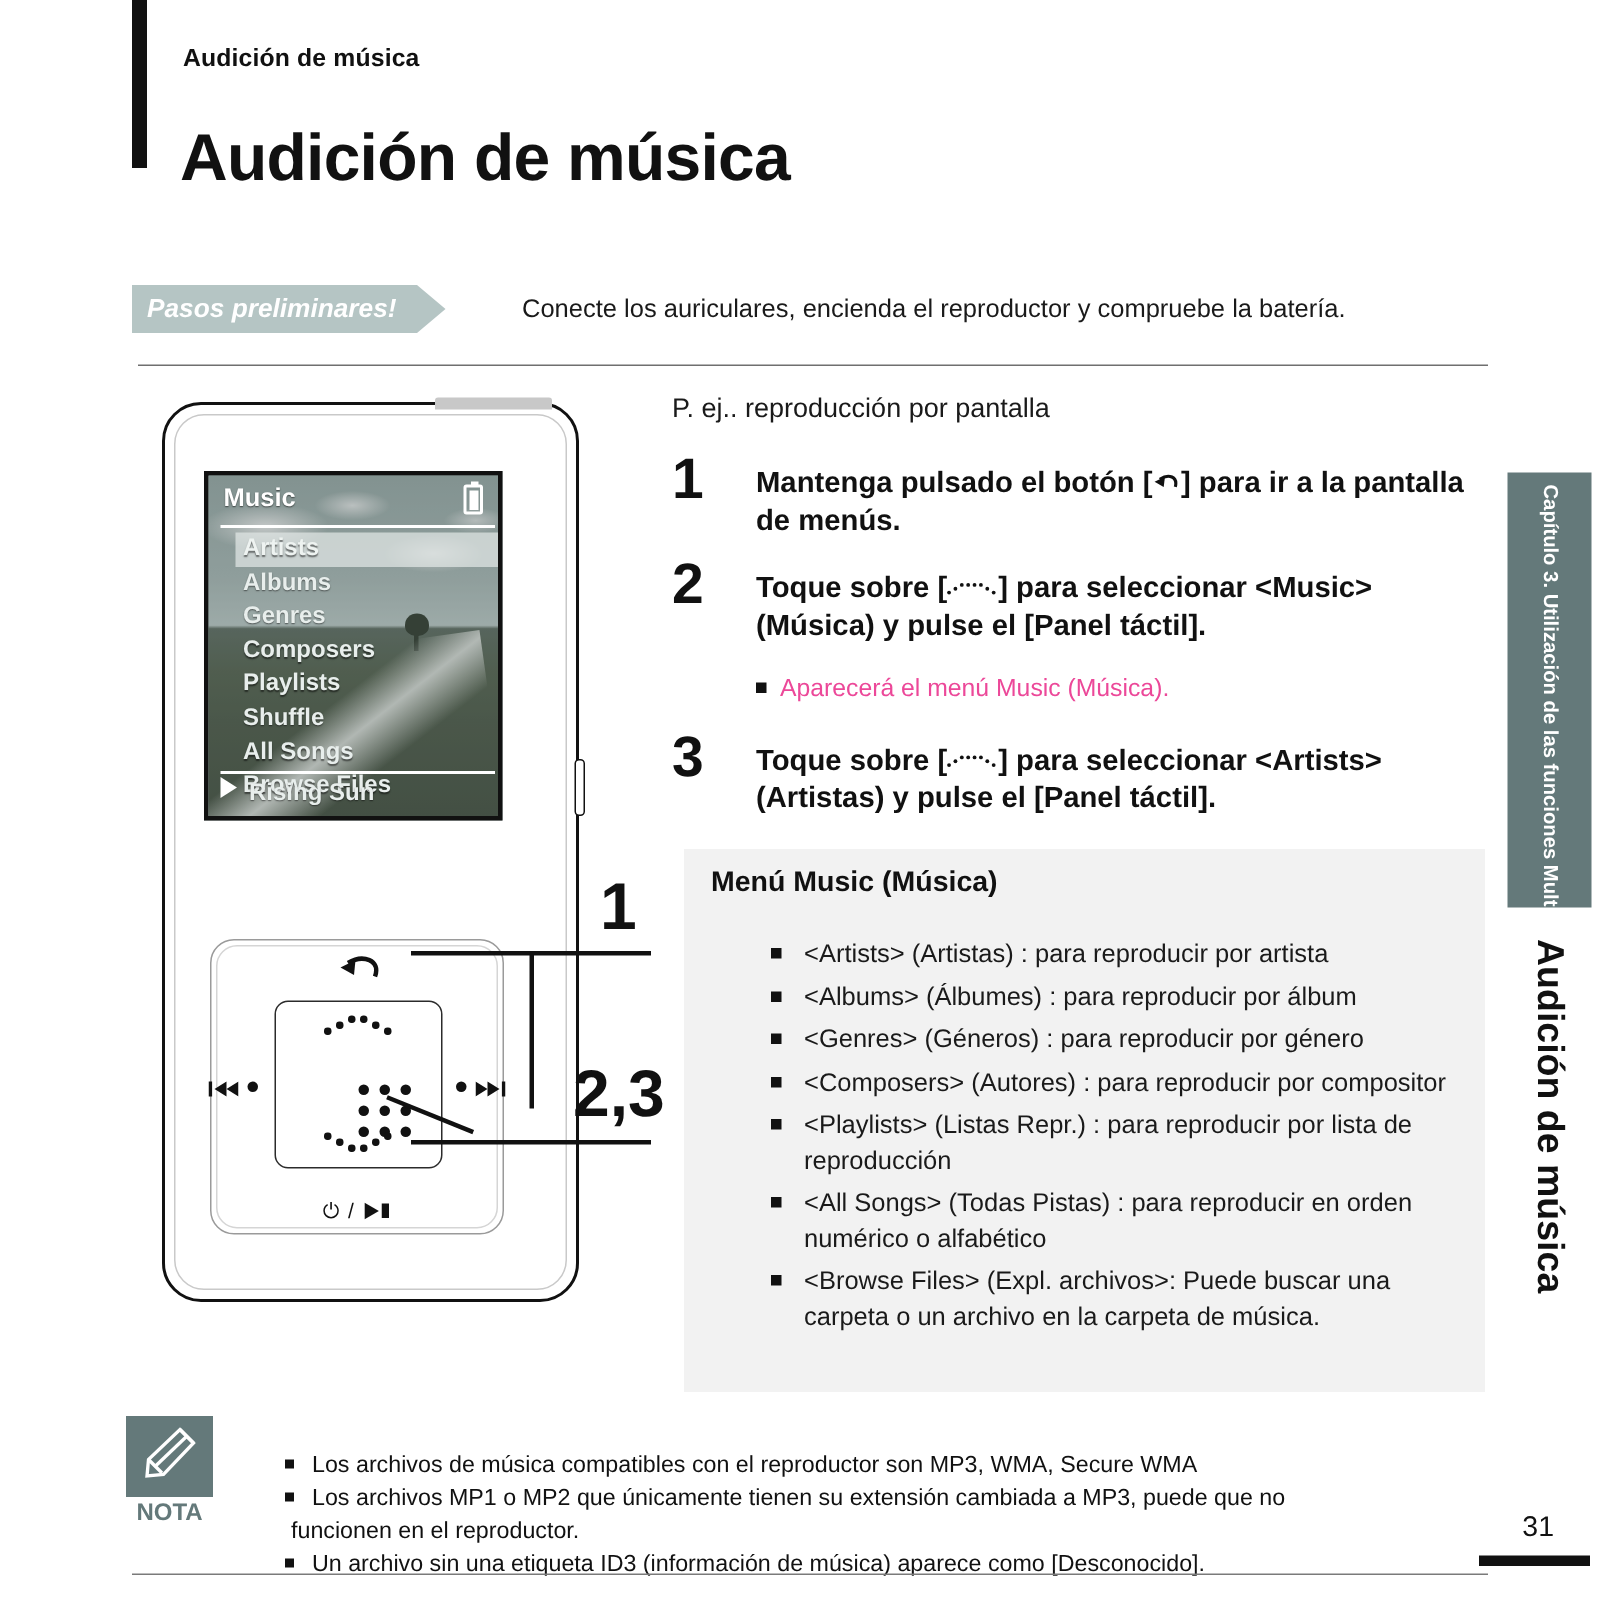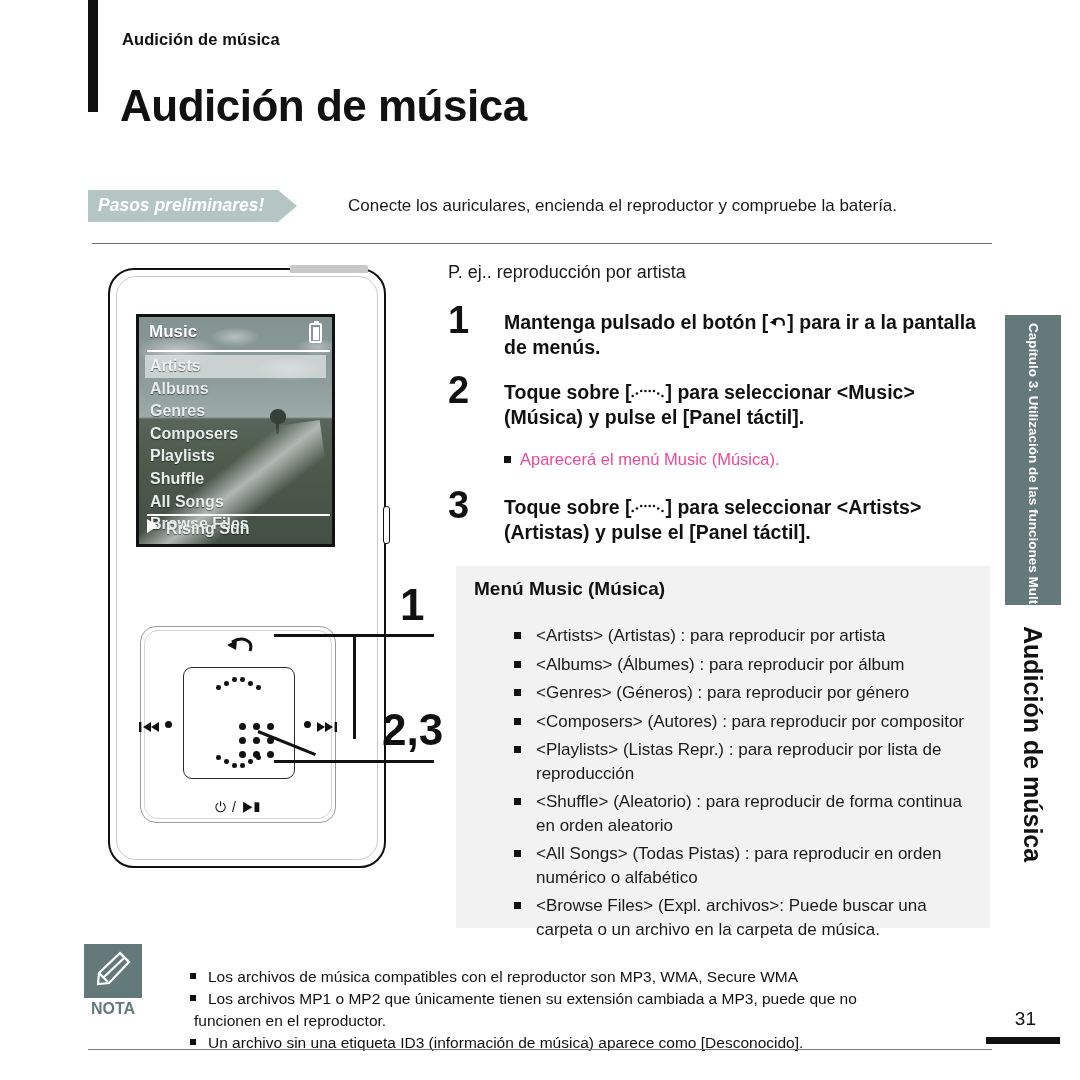--- a/index.html
+++ b/index.html
@@ -120,21 +120,21 @@
   }
   #battery-icon:before {
     content:""; position:absolute; left:3px; top:-4px; width:5px; height:3px; background:#fff;
   }
   #battery-icon:after {
     content:""; position:absolute; left:1.5px; top:2px; right:1.5px; bottom:1.5px; background:#fff;
   }
   #screen-divider-top {
     position:absolute; left:8px; top:33px; width:183px; height:2px; background:#fff;
   }
-  #menu-list { position:absolute; left:0; top:38px; width:100%; }
+  #menu-list { position:absolute; left:12px; top:38px; width:100%; }
   .menu-row {
     height:22.6px; line-height:22.6px;
     color:#e8eeec; font-size:16px; font-weight:bold;
     padding-left:11px;
     text-shadow:0 1px 1px rgba(0,0,0,.5);
   }
   .menu-row.selected {
     background:rgba(226,232,230,.72);
     color:#eef3f1;
     margin:0 6px 0 6px; padding-left:5px;
@@ -415,21 +415,21 @@
   </div>
 </div>
 
 <div id="callout-1-line-h"></div>
 <div id="callout-1-line-v"></div>
 <div id="callout-1-num">1</div>
 <div id="callout-23-line-diag"></div>
 <div id="callout-23-line-h"></div>
 <div id="callout-23-num">2,3</div>
 
-<div id="eg-label">P. ej.. reproducción por artista</div>
+<div id="eg-label">P. ej.. reproducción por pantalla</div>
 
 <div class="step" id="step1">
   <span class="step-num">1</span>
   <div class="step-text"><span>Mantenga pulsado el botón [</span><span class="icn-back"><svg viewBox="0 0 22 15" width="19" height="13">
           <path d="M6 4 C13 -0.5, 20 2, 18 10" stroke="#111" stroke-width="2.4" fill="none"></path>
           <path d="M10 2 L2 6 L9 10 Z" fill="#111"></path>
         </svg></span><span>] para ir a la pantalla de menús.</span></div>
 </div>
 
 <div class="step" id="step2">
@@ -467,21 +467,20 @@
 </div>
 
 <div id="menu-box">
   <div id="menu-box-title">Menú Music (Música)</div>
   <ul id="menu-box-list">
     <li>&lt;Artists&gt; (Artistas) : para reproducir por artista</li>
     <li>&lt;Albums&gt; (Álbumes) : para reproducir por álbum</li>
     <li>&lt;Genres&gt; (Géneros) : para reproducir por género</li>
     <li>&lt;Composers&gt; (Autores) : para reproducir por compositor</li>
     <li>&lt;Playlists&gt; (Listas Repr.) : para reproducir por lista de reproducción</li>
-    <li>&lt;Shuffle&gt; (Aleatorio) : para reproducir de forma continua en orden aleatorio</li>
     <li>&lt;All Songs&gt; (Todas Pistas) : para reproducir en orden numérico o alfabético</li>
     <li>&lt;Browse Files&gt; (Expl. archivos&gt;: Puede buscar una carpeta o un archivo en la carpeta de música.</li>
   </ul>
 </div>
 
 <div id="nota-box">
   <div id="nota-icon-bg">
     <svg viewBox="0 0 58 54" width="58" height="54">
       <g stroke="#ffffff" stroke-width="2.2" fill="none">
         <path d="M14 40 L15 29 L36 9 L45 18 L25 39 Z"></path>

